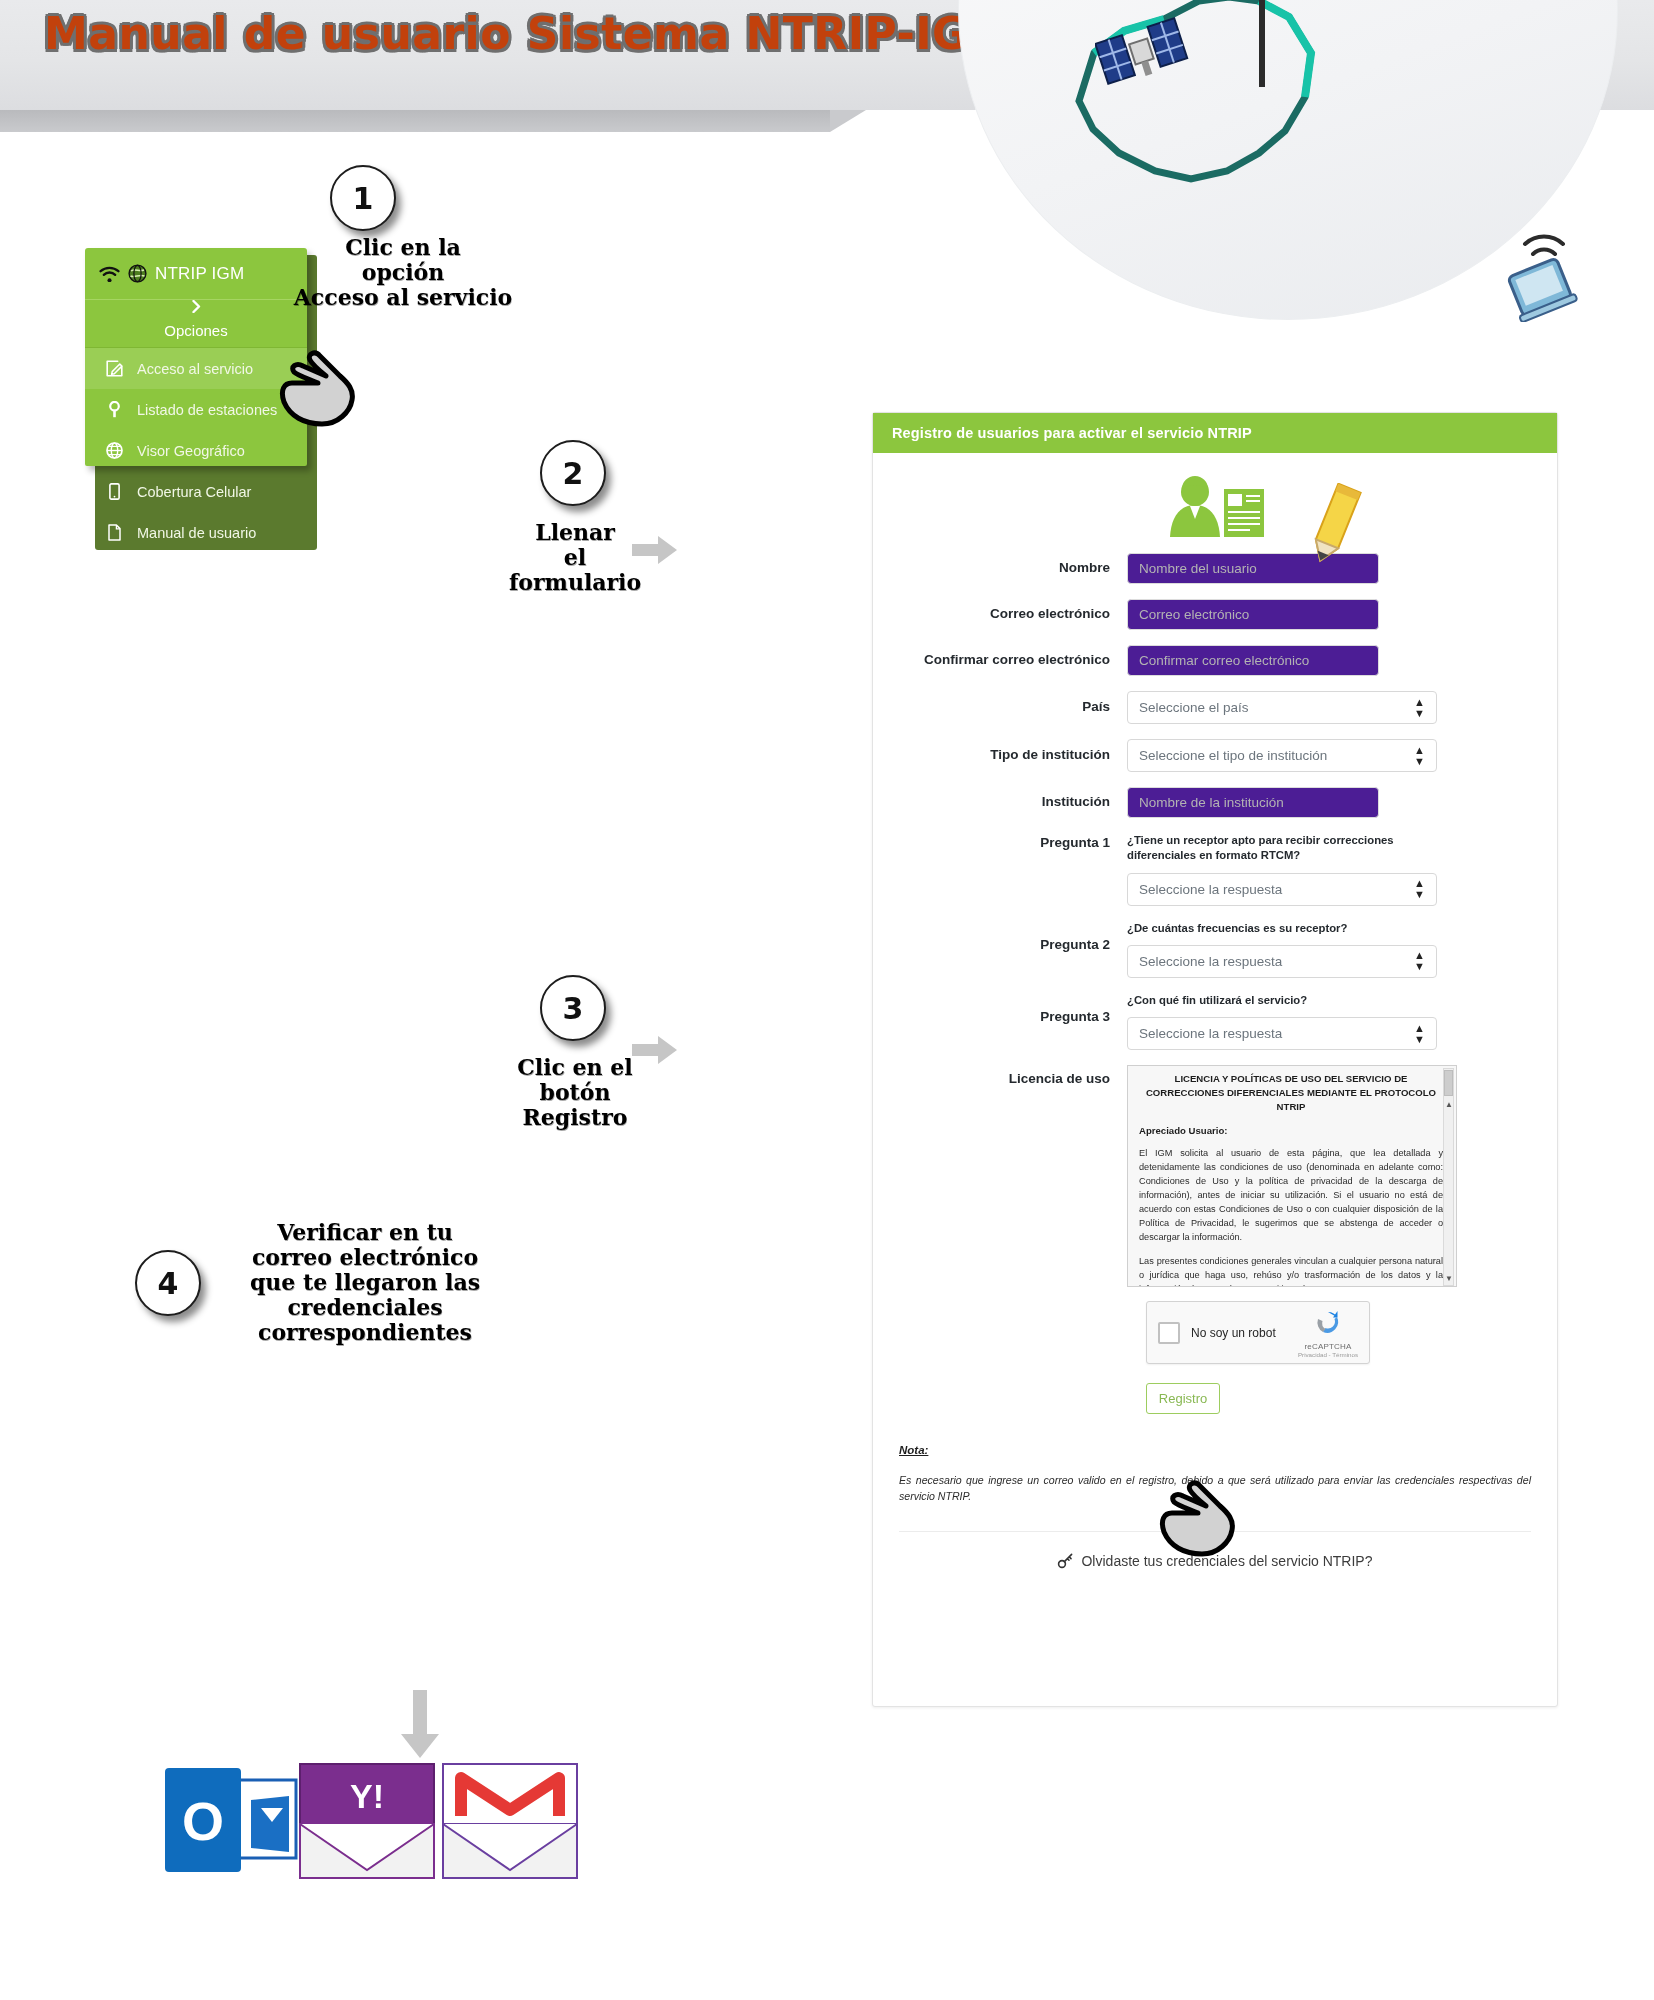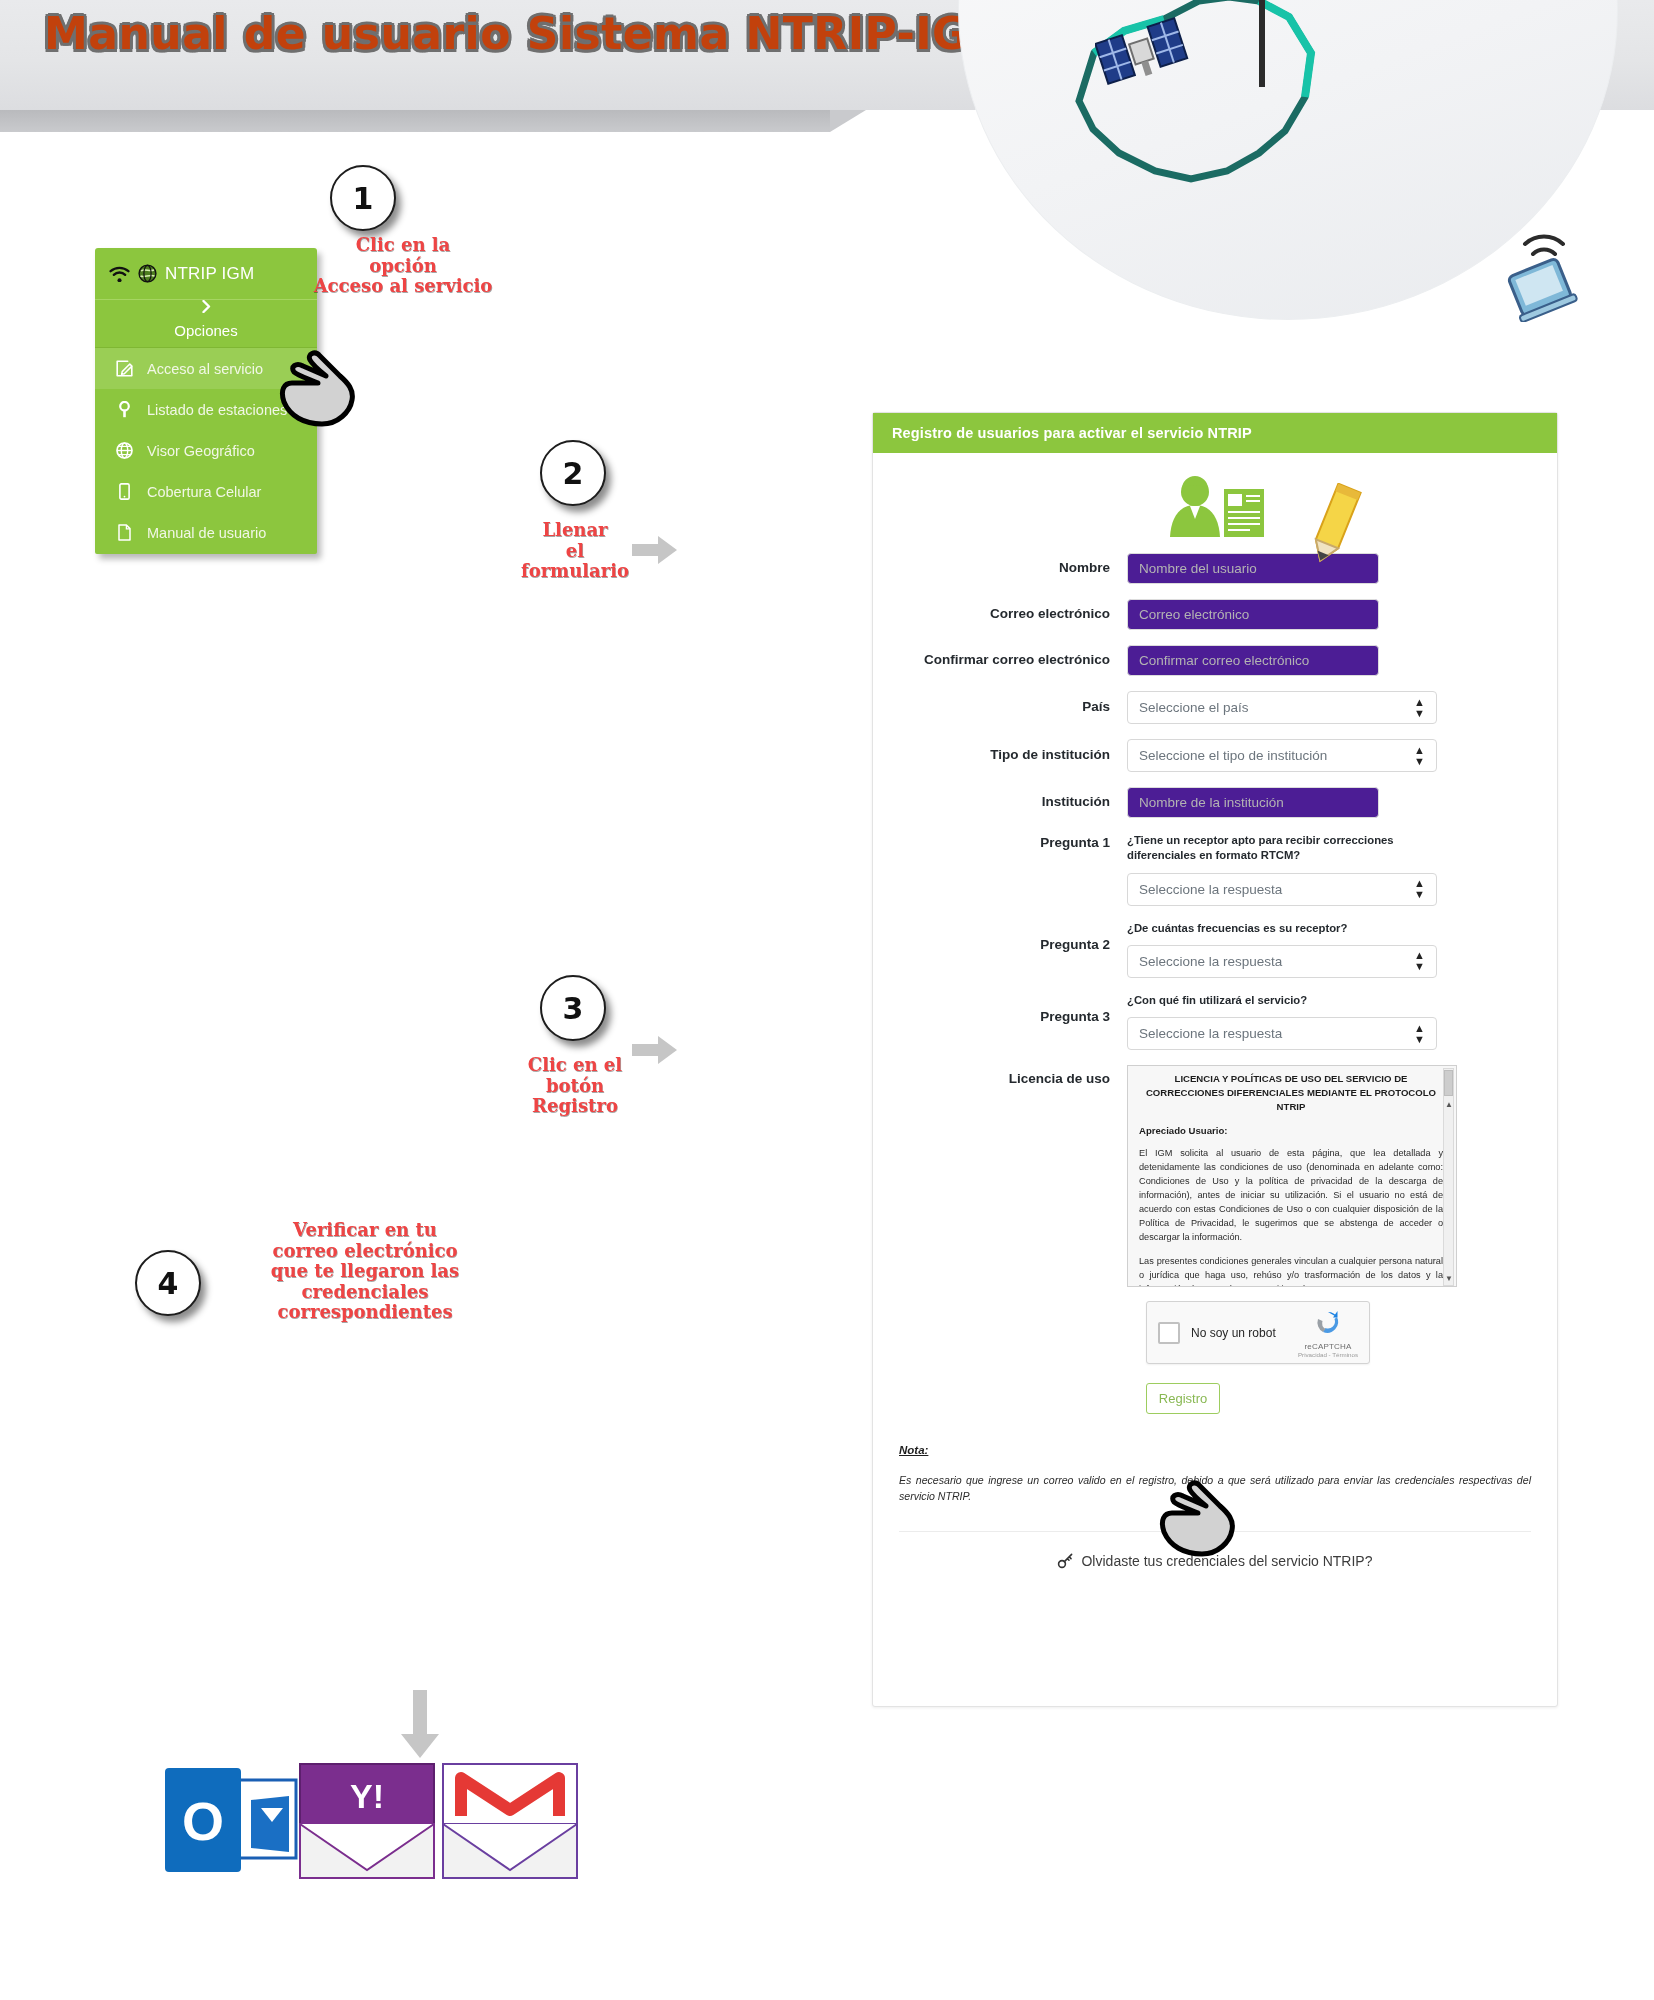--- a/index.html
+++ b/index.html
@@ -56,21 +56,21 @@
   .sat{ position:absolute; left:1095px; top:10px; }
   .tablet{ position:absolute; left:1495px; top:230px; }
 
   
   .menu-shadow{
     position:absolute; left:95px; top:255px; width:222px; height:295px;
     background:#5b7a2e; border-radius:3px;
     transform:skewY(0deg);
   }
   .menu{
-    position:absolute; left:95px; top:248px; width:222px; height:306px;
+    position:absolute; left:85px; top:248px; width:222px; height:218px;
     background:#8cc63e; border-radius:3px 3px 2px 2px;
     box-shadow:4px 5px 6px rgba(0,0,0,.28);
   }
   .menu-brand{
     height:52px; display:flex; align-items:center; gap:8px;
     padding:0 14px; color:#fff; font-size:17px;
     border-bottom:1px solid #a6d562;
   }
   .menu-brand .brand-label{ font-size:17px; letter-spacing:.2px;}
   .menu-opciones{
@@ -91,21 +91,21 @@
     position:absolute; width:66px; height:66px; border-radius:50%;
     background:#fff; border:2px solid #1d1d1d;
     display:flex; align-items:center; justify-content:center;
     font-family:"DejaVu Sans", sans-serif;
     font-weight:bold; font-size:30px; color:#111;
     box-shadow:5px 6px 7px rgba(0,0,0,.45);
   }
   .step-text{
     position:absolute; text-align:center;
     font-family:"DejaVu Serif", serif;
-    font-weight:bold; font-size:18px; line-height:1.14; color:#ef4444;
+    font-weight:bold; font-size:22px; line-height:1.14; color:#000000;
     text-shadow:0.6px 0.6px 0 rgba(0,0,0,.35);
   }
 
   
   .arrow-right{ position:absolute; width:46px; height:30px; }
 
   
   .hand{ position:absolute; }
 
   

